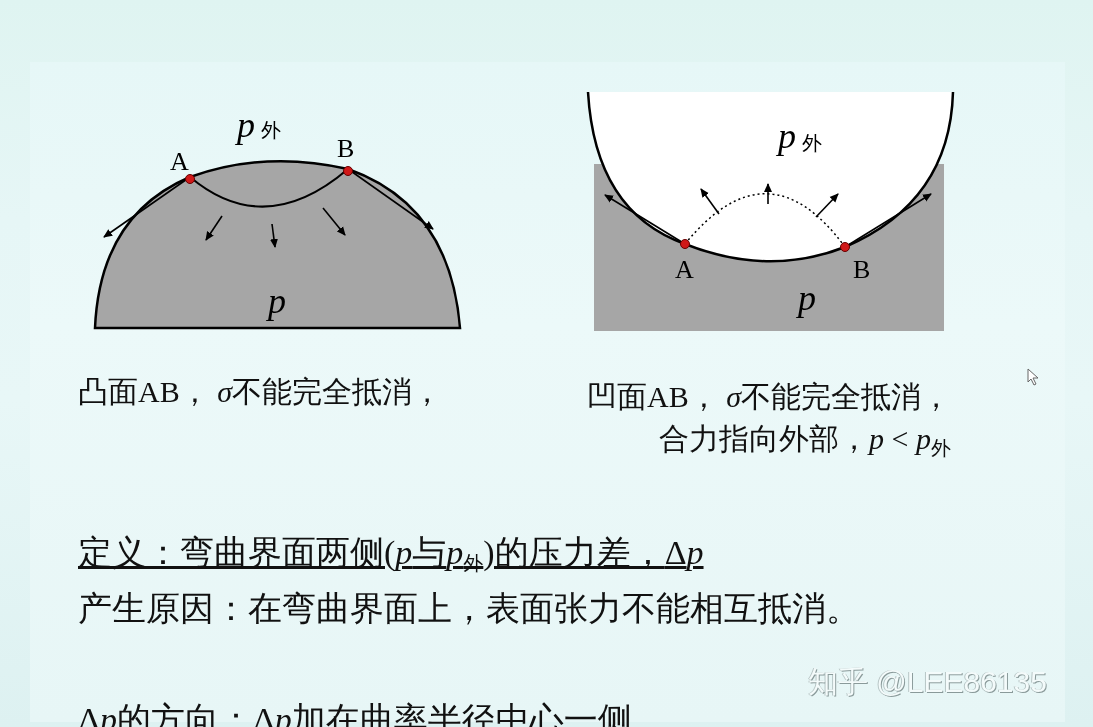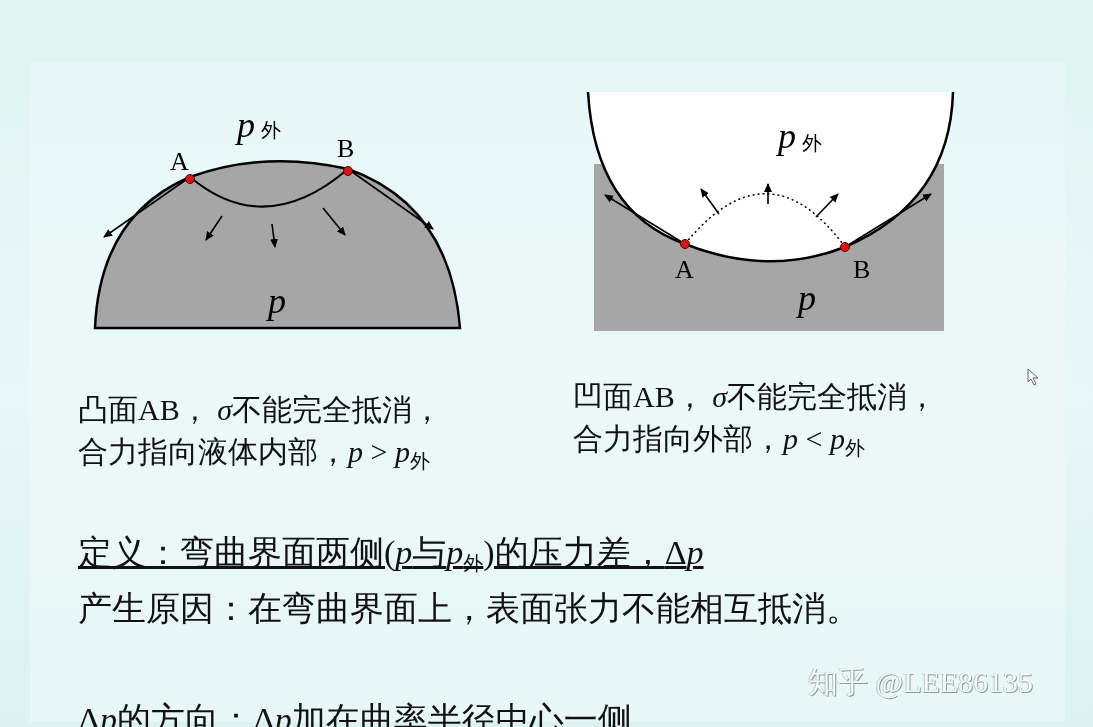--- a/index.html
+++ b/index.html
@@ -7,21 +7,21 @@
     background:linear-gradient(180deg,#dff4f1 0%,#e6f6f6 30%,#e8f7f7 55%,#ddf1f1 100%);
     font-family:"Liberation Serif","DejaVu Serif",serif;color:#111;}
   .panel{position:absolute;left:30px;top:62px;width:1035px;height:660px;
     background:linear-gradient(180deg,#e6f7f7 0%,#ecf9f9 40%,#e7f6f6 100%);}
   .fig{position:absolute;}
   .caption{position:absolute;font-size:30px;line-height:42px;white-space:nowrap;}
   .it{font-style:italic;}
   .sub{font-size:20px;font-style:normal;vertical-align:-6px;font-family:"DejaVu Sans",sans-serif;}
   .line{position:absolute;left:78px;font-size:34px;white-space:nowrap;}
   .wm{position:absolute;left:808px;top:662px;font-size:30px;color:#f4fbfb;
-    font-family:Liberation Serif, serif;
+    font-family:Liberation Sans, sans-serif;
     text-shadow:1px 1px 0 #8a9a9a,-1px 0 0 #b7c5c5;letter-spacing:0px;}
   .cursor{position:absolute;left:1027px;top:368px;}
   svg text{font-family:"Liberation Serif","DejaVu Serif",serif;}
 </style>
 </head>
 <body>
 
 <div class="panel"></div>
 
 <svg class="fig" style="left:80px;top:95px" width="400" height="245" viewBox="0 0 400 245">
@@ -63,31 +63,28 @@
   <line x1="231" y1="125" x2="253" y2="102" stroke="#000" stroke-width="1.6" marker-end="url(#ah2)"></line>
   <circle cx="100" cy="152" r="4.5" fill="#d01818" stroke="#600" stroke-width="1"></circle>
   <circle cx="260" cy="155" r="4.5" fill="#d01818" stroke="#600" stroke-width="1"></circle>
   <text x="90" y="186" font-size="26">A</text>
   <text x="268" y="186" font-size="26">B</text>
   <text x="193" y="56" font-size="36" font-style="italic">p</text>
   <text x="217" y="58" font-size="20" font-family="DejaVu Sans, sans-serif">外</text>
   <text x="213" y="218" font-size="36" font-style="italic">p</text>
 </svg>
 
-<div class="caption" style="left:78px;top:389px;">
+<div class="caption" style="left:78px;top:371px;">
   <div>
     <span>凸面AB，</span>
     <span class="it">σ</span><span>不能完全抵消，</span>
   </div>
-  <div>
-    <span>合力指向液体内部，</span><span class="it">p</span><span> &gt; </span><span class="it">p</span><span class="sub">外</span>
-  </div>
 </div>
 
-<div class="caption" style="left:573px;top:376px;">
+<div class="caption" style="left:587px;top:376px;text-align:right;">
   <div>
     <span>凹面AB，</span>
     <span class="it">σ</span><span>不能完全抵消，</span>
   </div>
   <div>
     <span>合力指向外部，</span><span class="it">p</span><span> &lt; </span><span class="it">p</span><span class="sub">外</span>
   </div>
 </div>
 
 <div class="line" style="top:530px;text-decoration:underline;">

